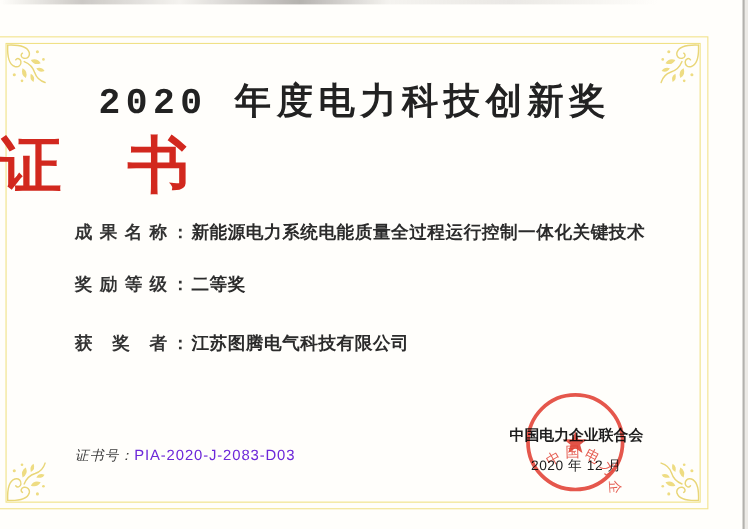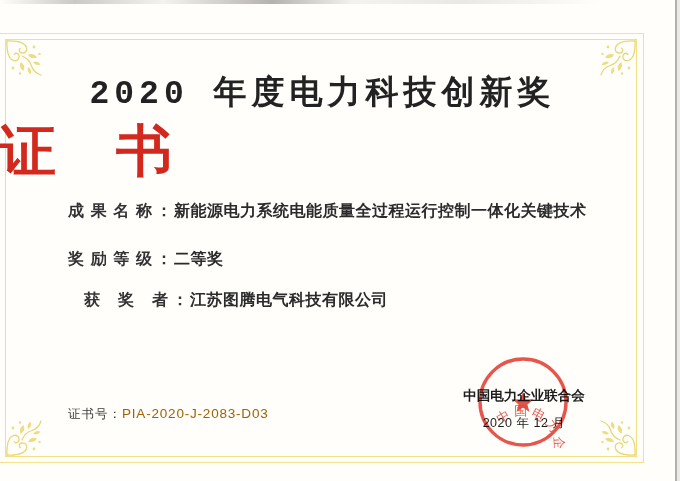--- a/index.html
+++ b/index.html
@@ -41,31 +41,31 @@
     font-family:Liberation Mono, monospace;white-space:nowrap;
   }
   .subtitle{
     position:absolute;left:0;top:120px;width:645px;text-align:left;
     font-size:56px;line-height:62px;font-weight:bold;color:#d2281e;
     font-family:"Liberation Serif",serif;letter-spacing:2px;white-space:nowrap;
   }
   .field{position:absolute;left:68px;font-size:16px;color:#2d2d2d;white-space:nowrap;}
   .field.f1{top:201px;}
   .field.f2{top:249px;}
-  .field.f3{top:290px;margin-left:16px;}
+  .field.f3{top:302px;}
   .field .label{
     display:inline-block;width:84px;vertical-align:baseline;
     text-align:justify;text-align-last:justify;text-justify:inter-character;
     font-family:"Liberation Serif",serif;font-weight:600;color:#333;
   }
   .field .colon{font-family:"Liberation Serif",serif;font-weight:600;margin:0 2px 0 4px;color:#333;}
   .field .value{font-weight:bold;letter-spacing:.5px;color:#2b2b2b;}
   .certno{position:absolute;left:68px;top:406px;font-size:12.5px;color:#3c3c3c;white-space:nowrap;}
-  .certno .cl{font-family:"Liberation Serif",serif;letter-spacing:1px;}
-  .certno .cv{font-family:"Liberation Sans",sans-serif;font-size:13.5px;letter-spacing:.8px;color:#a16207;}
+  .certno .cl{font-family:"Liberation Serif",serif;letter-spacing:1px;font-style:italic;}
+  .certno .cv{font-family:"Liberation Sans",sans-serif;font-size:13.5px;letter-spacing:.8px;color:#6d28d9;}
   .issuer{position:absolute;left:434px;top:387px;width:180px;text-align:center;color:#1d1d1d;}
   .issuer .name{font-size:13.5px;font-weight:bold;letter-spacing:0;white-space:nowrap;}
   .issuer .date{margin-top:10px;font-size:12.5px;letter-spacing:.5px;white-space:nowrap;}
   .seal{position:absolute;left:477px;top:356px;width:92px;height:92px;mix-blend-mode:multiply;opacity:.92;}
 </style>
 </head>
 <body>
 
 <div class="stage">
 

